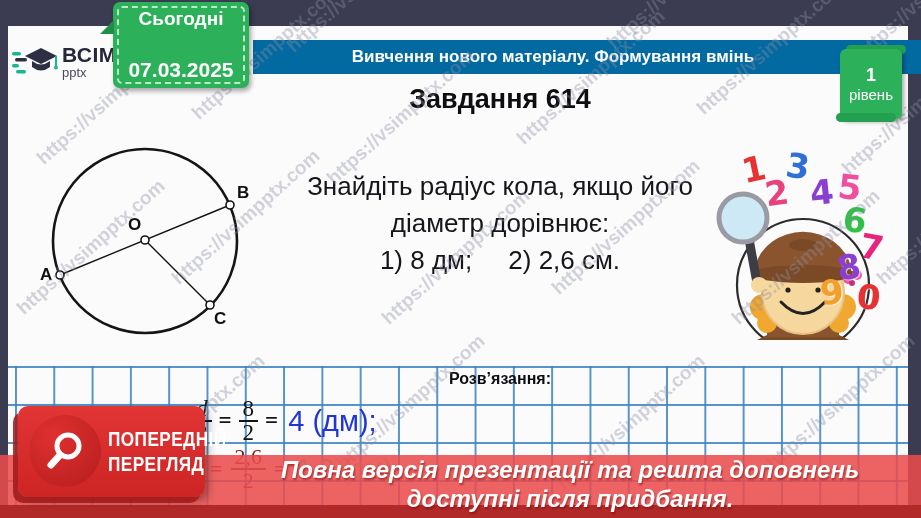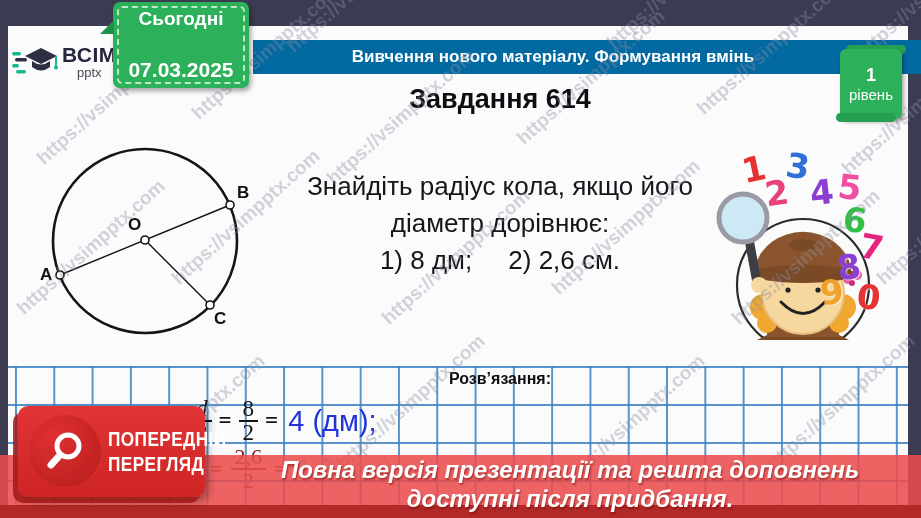--- a/index.html
+++ b/index.html
@@ -11,21 +11,21 @@
   .wm{position:absolute;color:rgba(140,142,162,0.38);font-size:19px;font-weight:600;
       transform:rotate(-42deg);transform-origin:left center;white-space:nowrap;z-index:3;pointer-events:none;}
   
   .hbar{position:absolute;left:253px;top:40px;width:668px;height:34px;background:#0369a1;z-index:2;
         display:flex;align-items:center;justify-content:flex-start;}
   .hbar span{display:block;width:600px;text-align:center;color:#fff;font-size:17px;font-weight:bold;}
   
   .logo{position:absolute;left:12px;top:44px;width:130px;height:40px;z-index:2;display:flex;align-items:flex-start;}
   .logo-text{margin-left:4px;line-height:1;}
   .logo-brand{font-size:21px;font-weight:800;color:#26263c;letter-spacing:0.5px;text-align:center;}
-  .logo-sub{font-size:13px;color:#4a4a58;margin-left:15px;margin-top:1px;}
+  .logo-sub{font-size:13px;color:#4a4a58;margin-left:0;margin-top:1px;}
   
   .datebadge{position:absolute;left:113px;top:2px;width:136px;height:86px;background:#2cb05a;
              border-radius:7px;z-index:4;box-shadow:2px 3px 5px rgba(0,0,0,0.35);}
   .datebadge .inner{position:absolute;left:4px;top:4px;right:4px;bottom:4px;border:2px dashed #b9ecc6;
              border-radius:5px;display:flex;flex-direction:column;align-items:center;justify-content:space-between;gap:4px;}
   .datebadge .fold{position:absolute;left:-13px;top:18px;width:0;height:0;
              border-top:14px solid transparent;border-right:14px solid #1d8f49;}
   .date-l1{color:#fff;font-size:19px;font-weight:bold;}
   .date-l2{color:#fff;font-size:21px;font-weight:bold;}
   

